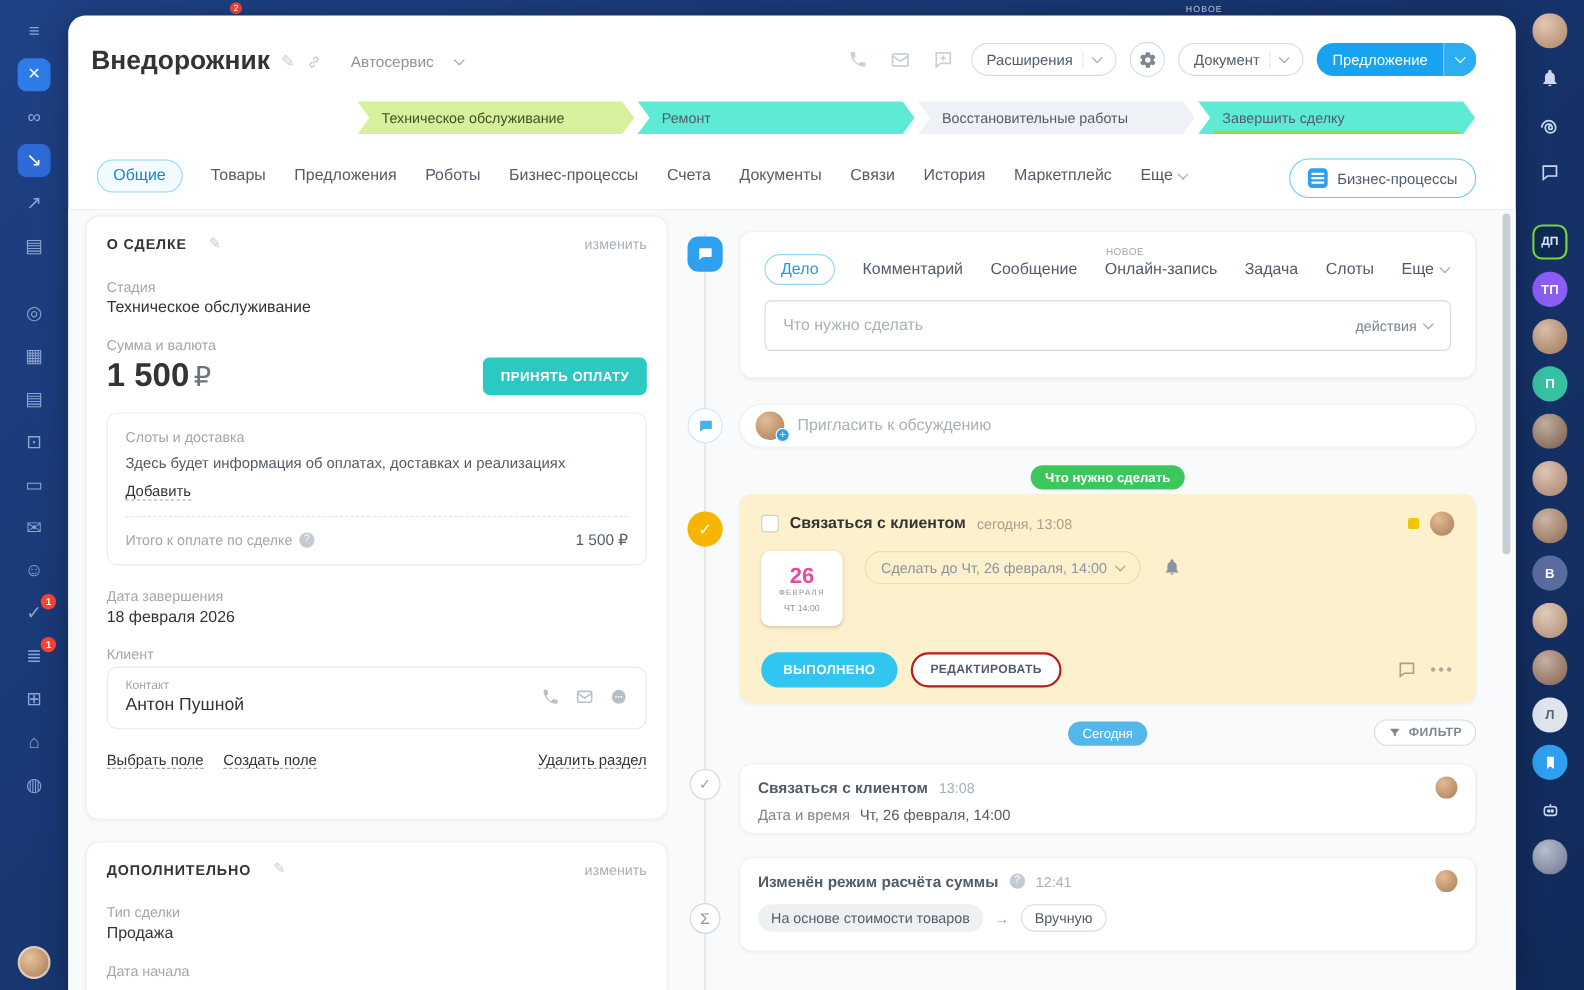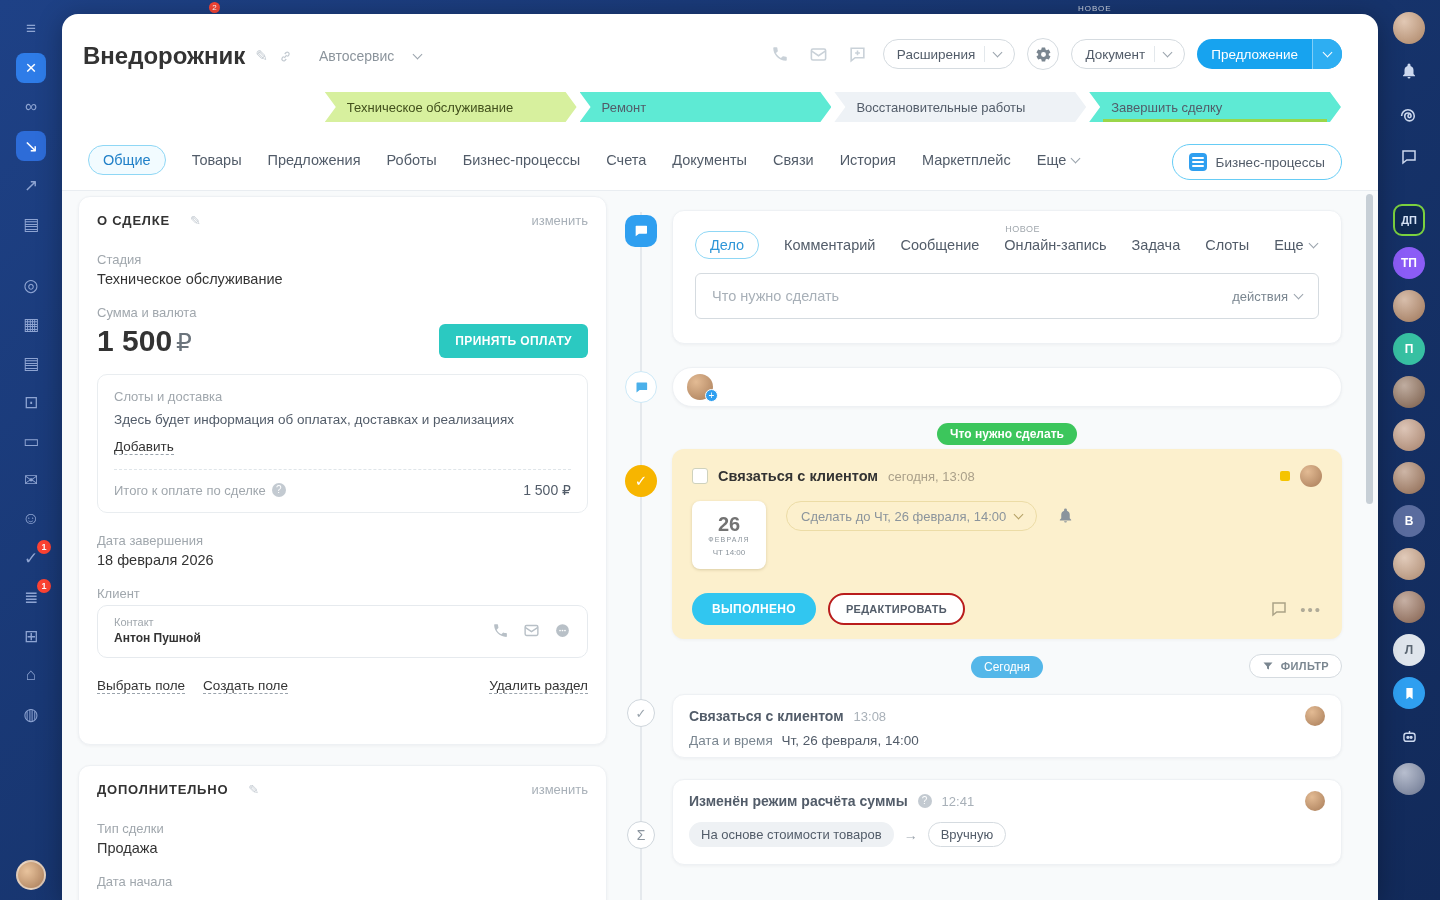--- a/index.html
+++ b/index.html
@@ -94,21 +94,21 @@
   .pay-box { margin:0 18px 20px; border:1px solid #e9edf0; border-radius:10px; padding:14px 16px 0; }
   .pb-label { font-size:13px; color:#a0a7ad; margin-bottom:8px; }
   .pb-text { font-size:13.5px; color:#525c69; margin-bottom:10px; }
   .add-link { display:inline-block; font-size:13.5px; color:#333; border-bottom:1px dashed #9aa3ac; margin-bottom:14px; cursor:pointer; }
   .pb-total { display:flex; justify-content:space-between; align-items:center; border-top:1px dashed #dfe5e9; padding:12px 0 14px; }
   .pb-total-label { display:flex; align-items:center; gap:6px; font-size:13px; color:#a0a7ad; }
   .qmark { width:14px; height:14px; border-radius:50%; background:#c3cad1; color:#fff; font-size:10px; line-height:14px; text-align:center; flex:none; }
   .pb-total-val { font-size:14px; color:#525c69; }
   .client-box { margin:4px 18px 20px; border:1px solid #e6eaee; border-radius:10px; padding:10px 16px 12px; display:flex; justify-content:space-between; align-items:center; }
   .cb-label { font-size:11px; color:#a0a7ad; margin-bottom:3px; }
-  .cb-name { font-size:12px; color:#333;font-weight:bold; }
+  .cb-name { font-size:16px; color:#333; }
   .cb-icons { display:flex; gap:14px; color:#b8c0c7; }
   .cb-icons > span { cursor:pointer; display:flex; }
   .fields-links { display:flex; align-items:center; margin:2px 18px; font-size:13.5px; }
   .fields-links .gap18 { width:18px; }
   .dashed { color:#333; border-bottom:1px dashed #9aa3ac; cursor:pointer; }
   .sp { flex:1; }
 
   
   .timeline { position:absolute; left:561px; top:182px; width:719px; height:704px; }
   .tl-line { position:absolute; left:17px; top:16px; bottom:-20px; width:2px; background:#e5e9ed; }
@@ -146,21 +146,21 @@
   .pill-gray  { background:#dbe1e7; color:#737f8b; }
 
   .task-card { top:253px; height:190px; background:#fcf0cd; border:none; padding:16px 20px; }
   .t-row1 { display:flex; align-items:center; gap:10px; }
   .cbx { width:16px; height:16px; background:#fff; border:1px solid #cfd2bd; border-radius:3px; flex:none; cursor:pointer; }
   .t-title { font-size:14.5px; font-weight:bold; color:#333; cursor:pointer; }
   .t-time { font-size:13px; color:#aaa08a; }
   .y-dot { width:10px; height:10px; border-radius:2px; background:#f5c400; flex:none; }
   .t-row2 { margin-top:14px; display:flex; align-items:flex-start; gap:20px; }
   .mini-cal { width:74px; height:68px; background:#fff; border-radius:8px; box-shadow:0 1px 3px rgba(120,100,40,.25); display:flex; flex-direction:column; align-items:center; justify-content:center; cursor:pointer; }
-  .mc-day { font-size:20px; font-weight:bold; color:#737373; line-height:20px; }
+  .mc-day { font-size:20px; font-weight:bold; color:#ec4899; line-height:20px; }
   .mc-mon { font-size:7px; letter-spacing:1.2px; color:#8b949c; margin-top:2px; }
   .mc-wd  { font-size:8px; color:#8b949c; margin-top:5px; }
   .due-chip { height:30px; border:1px solid #ecdca6; border-radius:16px; display:flex; align-items:center; gap:9px; padding:0 14px; font-size:13px; color:#8b949c; cursor:pointer; }
   .bell-w { color:#8b949c; margin-top:6px; cursor:pointer; display:flex; }
   .t-row3 { margin-top:24px; display:flex; align-items:center; gap:12px; }
   .btn-done { background:#31c6f0; color:#fff; border:none; border-radius:16px; padding:9px 20px; font-size:12px; font-weight:bold; letter-spacing:.3px; cursor:pointer; }
   .btn-edit { background:#fff; color:#525c69; border:2px solid #b91c1c; border-radius:16px; padding:8px 16px; font-size:11px; font-weight:bold; letter-spacing:.3px; cursor:pointer; }
   .t-foot-ico { color:#aaa287; display:flex; cursor:pointer; }
   .dots { color:#b0ab98; font-size:15px; letter-spacing:2px; cursor:pointer; }
 
@@ -487,20 +487,21 @@
             <span>действия</span>
             <i class="chev"></i>
           </span>
         </div>
       </div>
 
       <div class="tl-card comment-card">
         <span class="ava a26">
           <span class="plus-badge">+</span>
         </span>
+        <input class="ghost-input" placeholder="Пригласить к обсуждению" style="">
       </div>
 
       <div class="pill-row pr-green">
         <span class="pill pill-green">Что нужно сделать</span>
       </div>
 
       <div class="tl-card task-card">
         <div class="t-row1">
           <span class="cbx"></span>
           <span class="t-title">Связаться с клиентом</span>

